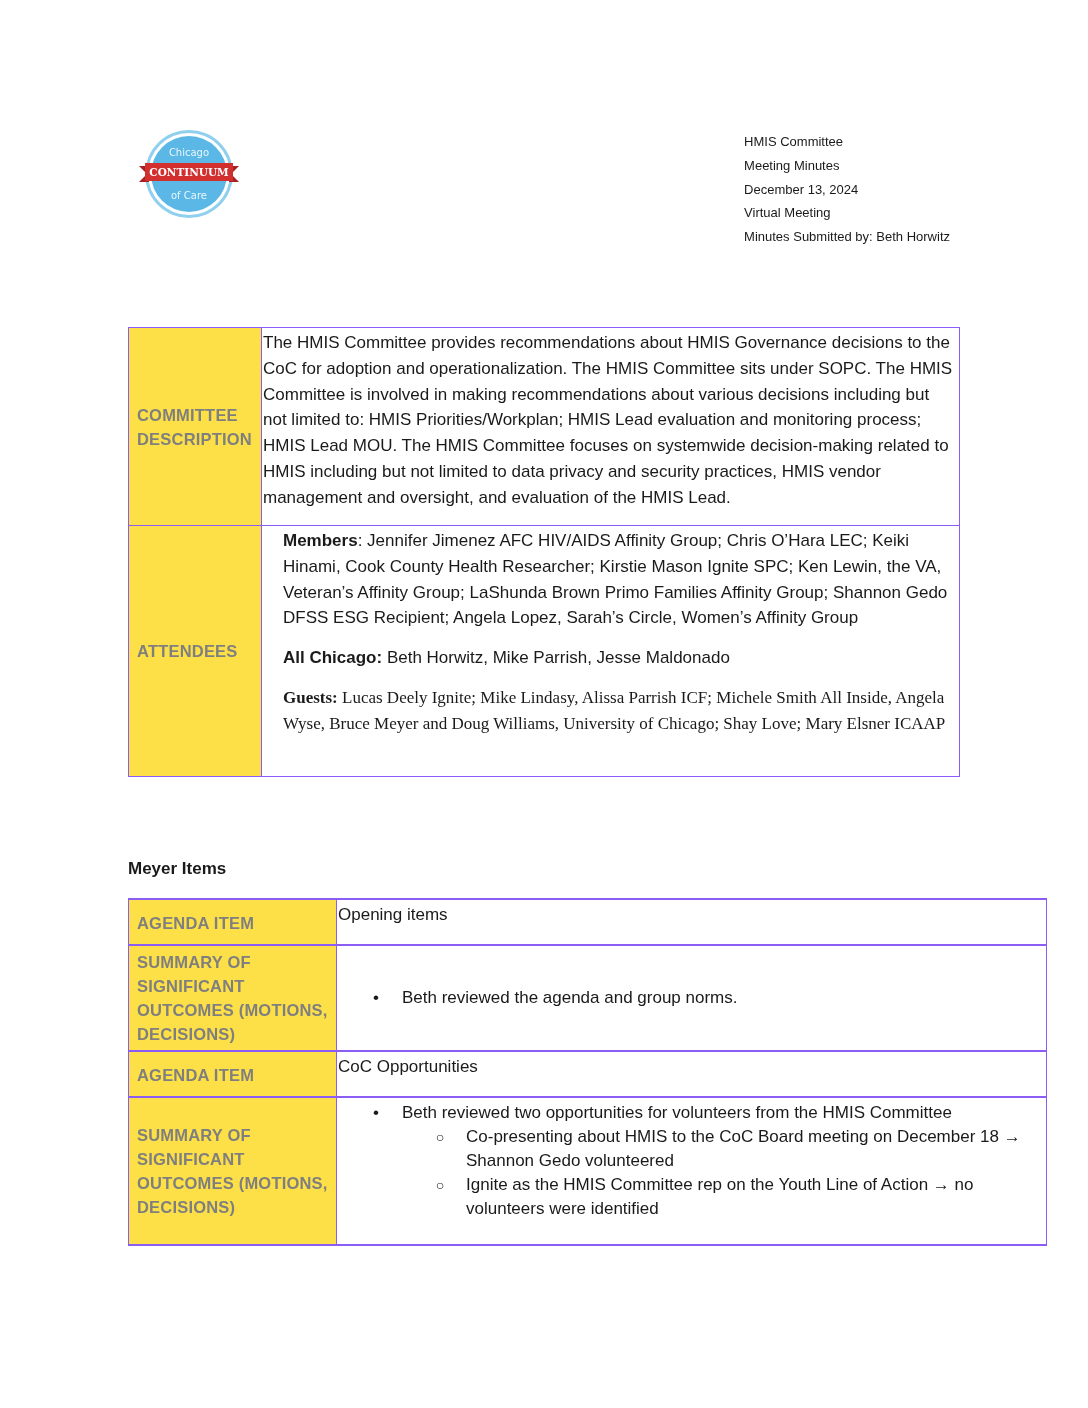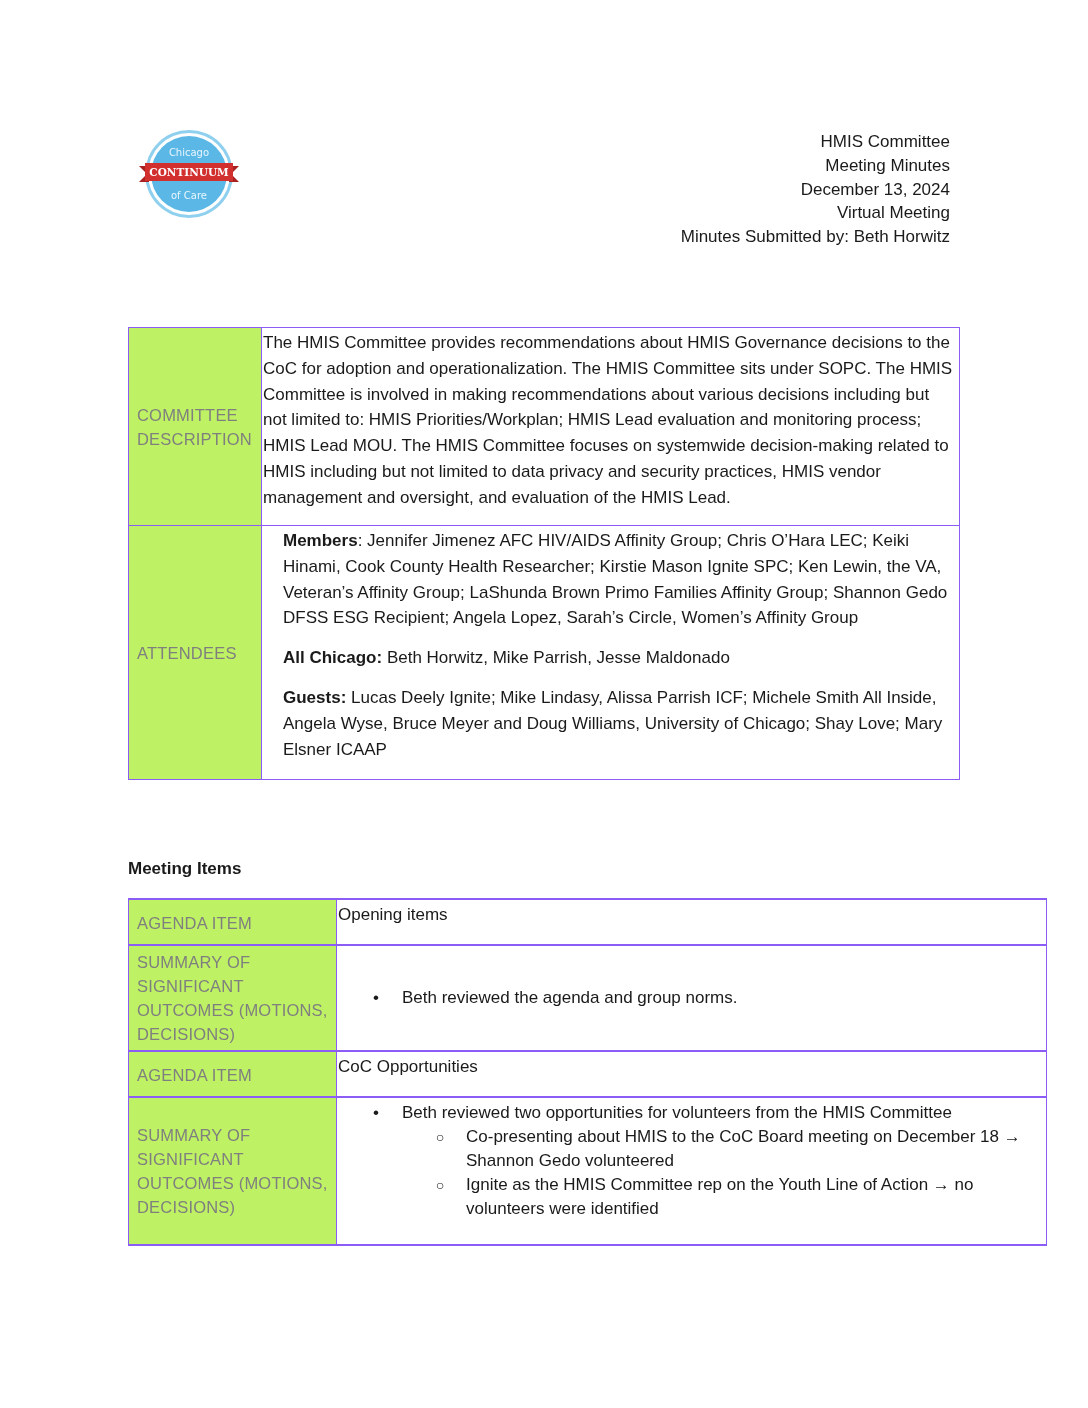--- a/index.html
+++ b/index.html
@@ -6,36 +6,36 @@
     body {
       width: 1088px; height: 1408px; position: relative; overflow: hidden;
       font-family: "Liberation Sans", "DejaVu Sans", sans-serif;
       color: #1a1a1a;
     }
     .logo {
       position: absolute; left: 137px; top: 128px; width: 106px; height: 92px;
     }
     .header-block {
       position: absolute; right: 138px; top: 130px;
-      text-align: right; font-size: 17px; line-height: 23.8px;
+      font-size: 13px; line-height: 23.8px;
     }
     .tbl {
       position: absolute; border-collapse: collapse;
       font-size: 17px; line-height: 25.8px;
     }
     .tbl td { border: 1px solid #8b5cf6; vertical-align: top; padding: 0; }
     .label-cell {
-      background: #bef264; color: #7f7f7f; font-weight: normal;
+      background: #fde047; color: #7f7f7f; font-weight: bold;
       font-size: 16.5px; letter-spacing: 0.2px;
     }
     .info-tbl { left: 128px; top: 327px; width: 832px; }
     .info-tbl .label-cell { width: 124px; vertical-align: middle; padding-left: 8px; line-height: 24px; }
     .info-tbl .content-cell { padding: 2px 2px 4px 1px; }
     .att-para { margin: 0 0 14px 0; padding-left: 20px; }
-    .att-para:last-child { margin-bottom: 13px; }
+    .att-para:last-child { margin-bottom: 13px; font-family: Liberation Serif, serif; }
     .agenda-heading {
       position: absolute; left: 128px; top: 859px; font-weight: bold; font-size: 17px;
     }
     .agenda-tbl { left: 128px; top: 898px; width: 919px; }
     .agenda-tbl td { border-width: 2px 1px 2px 1px; }
     .agenda-tbl .label-cell { width: 199px; padding-left: 8px; line-height: 24px; }
     .agenda-tbl .content-cell { padding: 2px 2px 2px 1px; }
     .row-item .label-cell { padding-top: 11px; padding-bottom: 6px; }
     .row-item .content-cell { height: 40px; border-radius: 14px; }
     ul.bul { margin: 0; padding: 0; list-style: none; line-height: 24px; }
@@ -87,21 +87,21 @@
     <td class="label-cell">ATTENDEES</td>
     <td class="content-cell">
       <p class="att-para"><b>Members</b><span>: Jennifer Jimenez AFC HIV/AIDS Affinity Group; Chris O’Hara LEC; Keiki Hinami, Cook County Health Researcher; Kirstie Mason Ignite SPC; Ken Lewin, the VA, Veteran’s Affinity Group; LaShunda Brown Primo Families Affinity Group; Shannon Gedo DFSS ESG Recipient; Angela Lopez, Sarah’s Circle, Women’s Affinity Group</span></p>
       <p class="att-para"><b>All Chicago:</b><span> Beth Horwitz, Mike Parrish, Jesse Maldonado</span></p>
       <p class="att-para"><b>Guests:</b><span> Lucas Deely Ignite; Mike Lindasy, Alissa Parrish ICF; Michele Smith All Inside, Angela Wyse, Bruce Meyer and Doug Williams, University of Chicago; Shay Love; Mary Elsner ICAAP</span></p>
     </td>
   </tr>
 </tbody>
   </table>
 
-<div class="agenda-heading">Meeting Items</div>
+<div class="agenda-heading">Meyer Items</div>
 
 <table class="tbl agenda-tbl">
 
   <tbody>
       <tr class="row-item">
     <td class="label-cell">AGENDA ITEM</td>
     <td class="content-cell">Opening items</td>
   </tr>
   <tr style="height:106px;">
     <td class="label-cell" style="padding-top:4px;">

